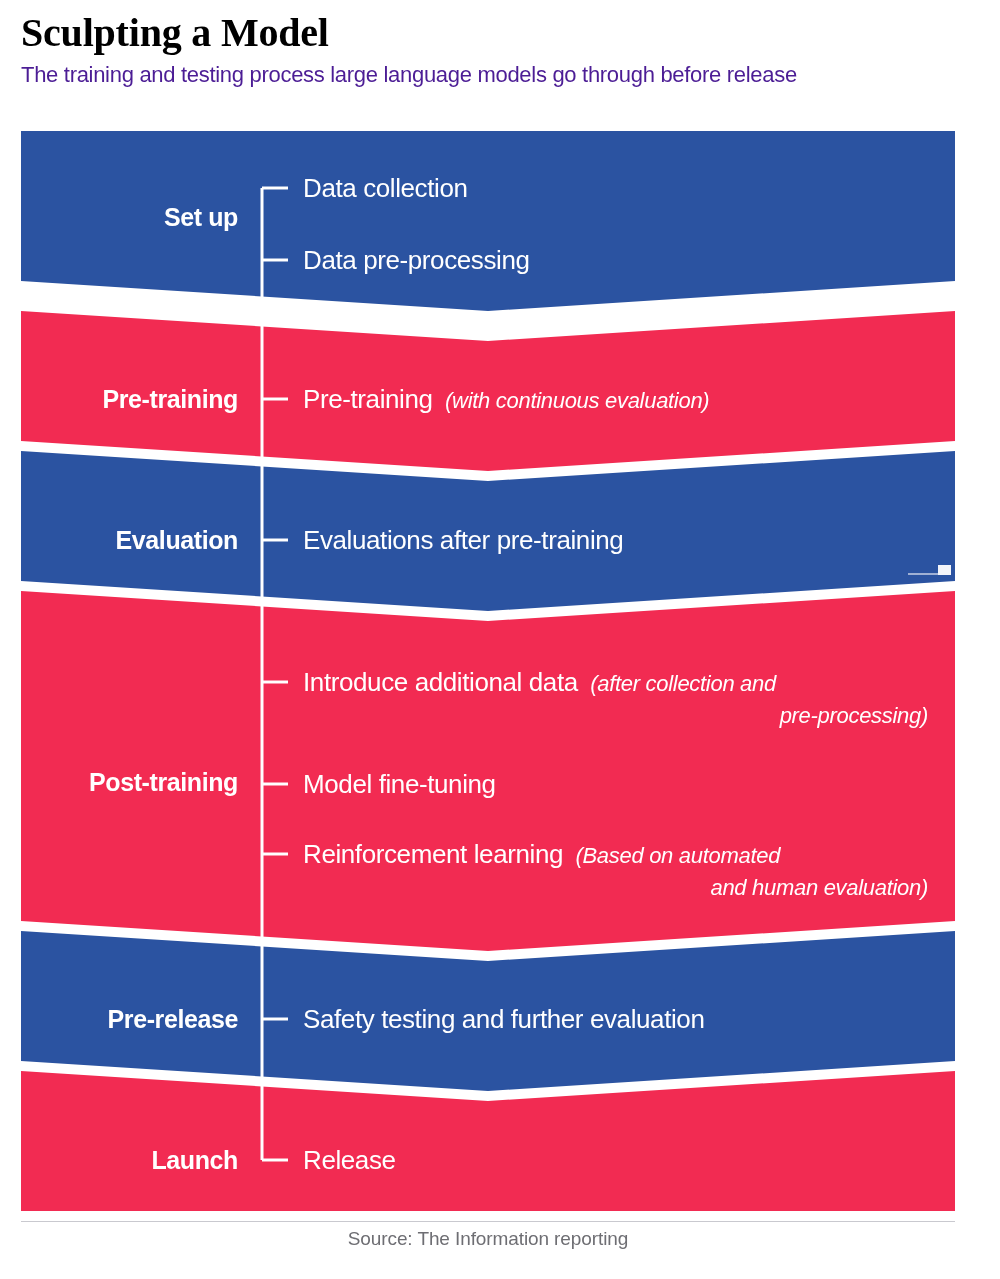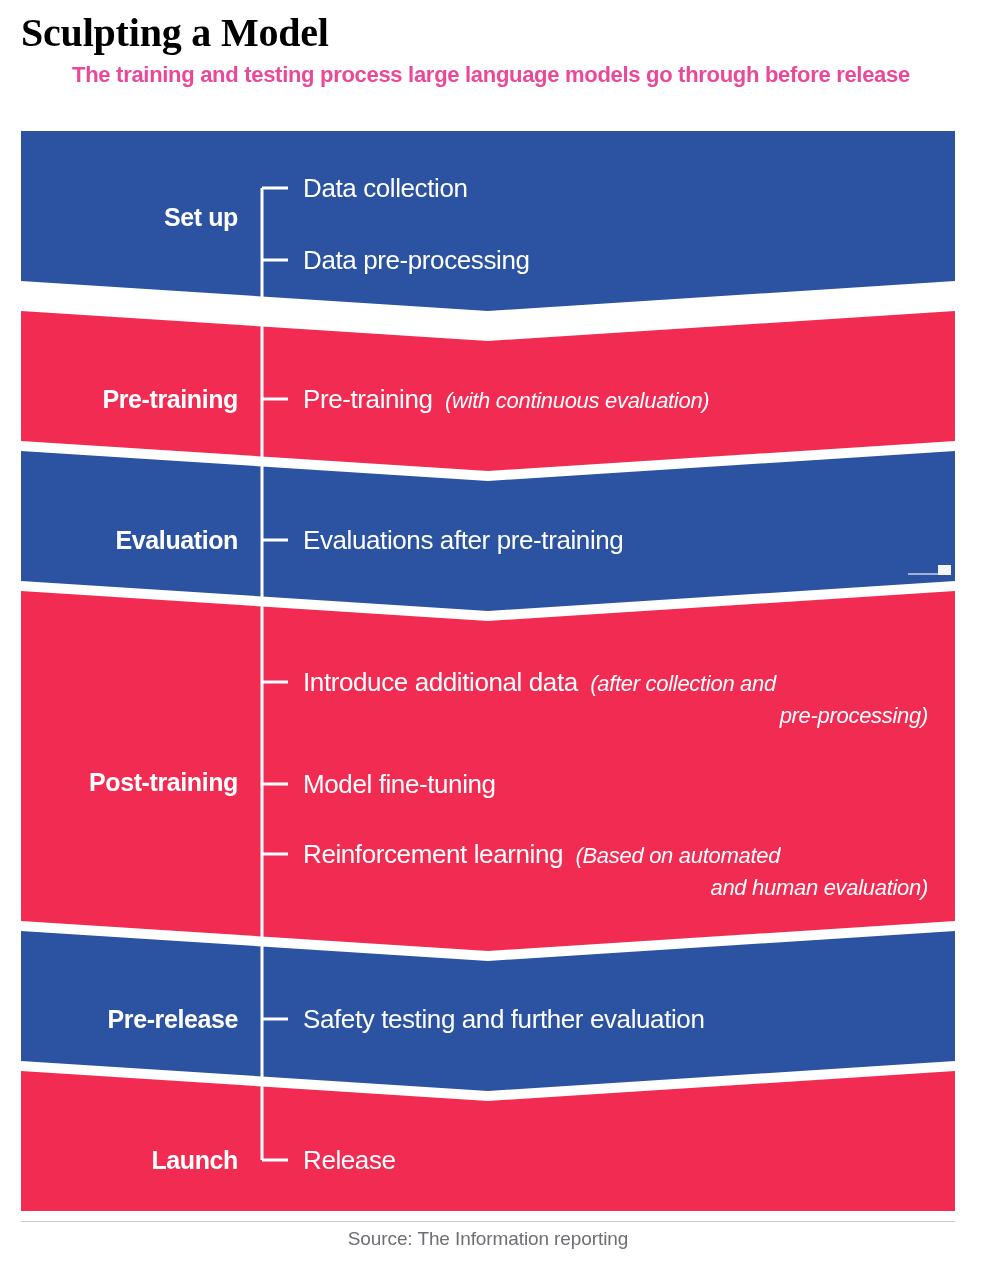--- a/index.html
+++ b/index.html
@@ -14,24 +14,23 @@
   .page{position:relative;width:799px;height:1279px;}
 
   
   .header{position:absolute;left:21px;top:12px;width:940px;}
   .title{
     font-family:"Liberation Serif","DejaVu Serif",serif;
     font-size:40px;font-weight:700;color:#000000;
     letter-spacing:-0.2px;line-height:1.05;margin:0;
   }
   .subtitle{
-    font-size:22px;font-weight:700;color:#ec4899;
+    font-size:22px;font-weight:400;color:#4c1d95;
     margin:8px 0 0 0;line-height:1.15;
     letter-spacing:-0.3px;
-    text-align:center;
   }
 
   
   .chart{position:absolute;left:0;top:131px;width:1000px;height:1093px;}
   .chart svg{display:block;}
 
   
   .footer{
     position:absolute;left:21px;top:1228px;width:934px;
     text-align:center;

